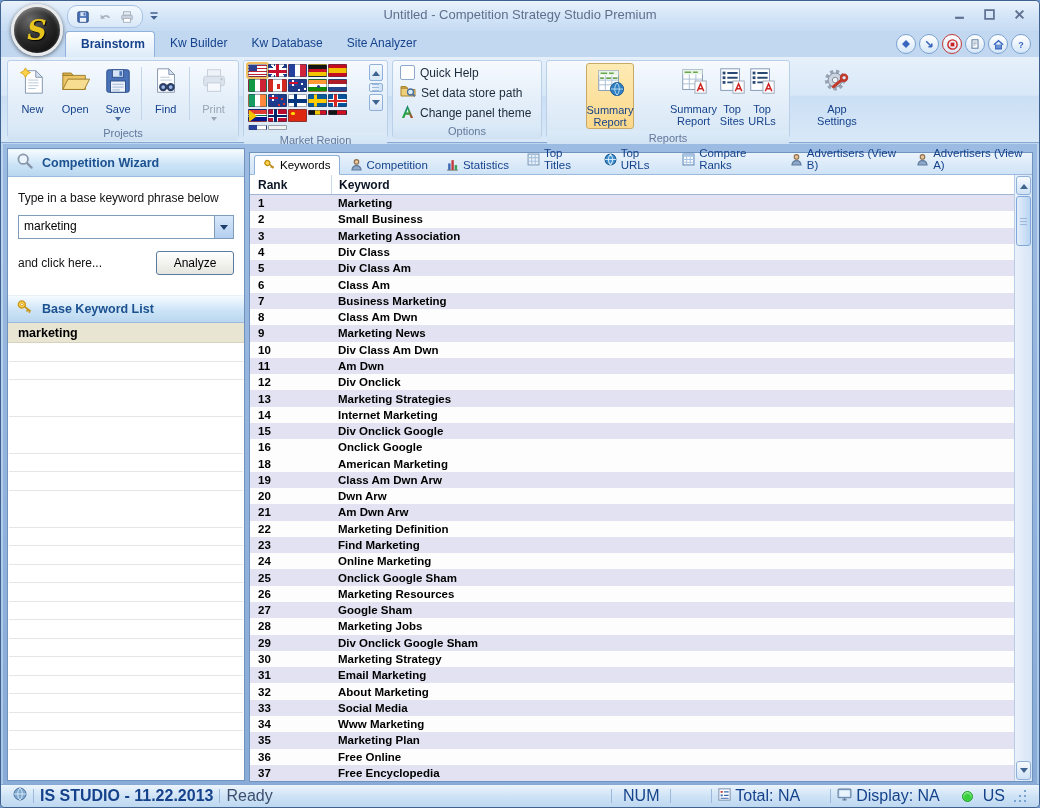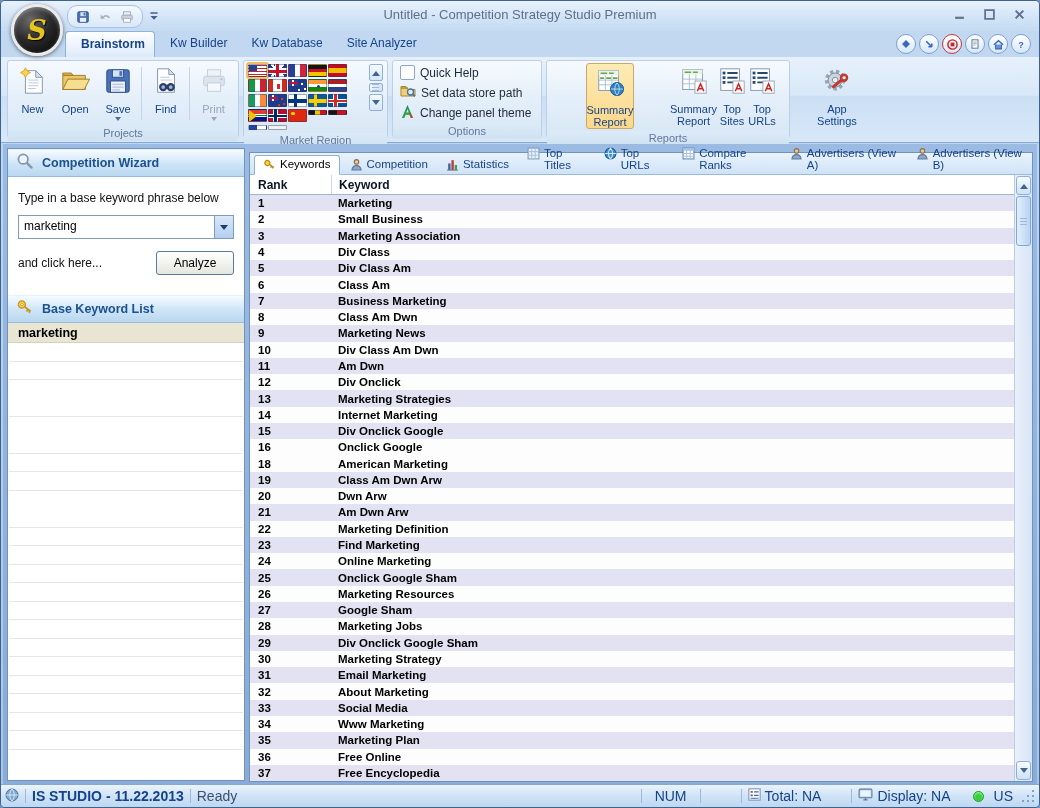--- a/index.html
+++ b/index.html
@@ -135,21 +135,21 @@
   .analyze{width:76px;height:22px;border:1px solid #5a7aa0;border-radius:3px;font-size:12px;color:#000;
     background:linear-gradient(#ffffff,#e6e6df);display:flex;align-items:center;justify-content:center;cursor:pointer;}
   .kw-sel{height:19px;flex:none;background:#e9e5d3;border-bottom:1px solid #d7d2bd;display:flex;align-items:center;
     padding-left:10px;font-size:12.5px;font-weight:bold;color:#000;cursor:pointer;}
   .kw-empty{flex:1;background:repeating-linear-gradient(180deg,#fff 0 17.5px,#e6e6e2 17.5px 18.5px);margin:0 1px;}
   
   .mainpanel{position:absolute;left:246px;top:8px;right:4px;bottom:2px;background:#fff;
     border:1px solid #6f93bd;display:flex;flex-direction:column;box-sizing:border-box;}
   .vtabs{height:21px;flex:none;display:flex;align-items:flex-end;gap:2px;padding-left:4px;
     background:linear-gradient(#eaf3fc,#cfe3f6);border-bottom:1px solid #9cbade;}
-  .vtab{display:flex;gap:4px;font-size:11.5px;color:#15428b;padding:2px 8px 3px 8px;cursor:pointer;}
+  .vtab{display:flex;align-items:center;gap:4px;font-size:11.5px;color:#15428b;padding:2px 8px 3px 8px;cursor:pointer;}
   .vtab.active{background:#fff;border:1px solid #8fb0d8;border-bottom:1px solid #fff;border-radius:3px 3px 0 0;
     margin-bottom:-1px;color:#000;}
   .vicon{width:13px;height:13px;display:inline-flex;}
   .table-wrap{flex:1;position:relative;display:flex;flex-direction:column;padding-right:17px;overflow:hidden;}
   .thead{height:19px;flex:none;display:flex;align-items:center;background:#fff;border-bottom:1px solid #9eb6d4;
     font-size:12px;font-weight:bold;color:#0b1526;}
   .thead .c-rank{border-right:1px solid #c9d9ec;height:100%;display:flex;align-items:center;}
   .c-rank{width:73px;padding-left:8px;flex:none;}
   .c-kw{flex:1;padding-left:7px;}
   .tbody{flex:1;display:flex;flex-direction:column;}
@@ -159,21 +159,21 @@
   .vscroll{position:absolute;top:0;right:0;bottom:0;width:17px;border-left:1px solid #b7cde8;
     background:linear-gradient(90deg,#eaf1fa,#d6e5f6);display:flex;flex-direction:column;}
   .sc-btn{height:17px;flex:none;margin:1px;border:1px solid #8fb0d8;border-radius:3px;cursor:pointer;
     background:linear-gradient(#f6fafe,#cfe2f6);display:flex;align-items:center;justify-content:center;}
   .sc-thumb{height:48px;flex:none;margin:0 1px;border:1px solid #7fa7d9;border-radius:3px;cursor:grab;
     background:linear-gradient(90deg,#e4eefb,#b9d4f2);display:flex;align-items:center;justify-content:center;}
   .sc-track{flex:1;}
   
   .statusbar{position:absolute;left:0;right:0;bottom:0;height:23px;
     background:linear-gradient(#ecf4fc,#cfe3f6 50%,#bed8f0);border-top:1px solid #86a9d4;
-    display:flex;align-items:center;font-size:14px;color:#15428b;padding:0 4px;box-sizing:border-box;text-align:right;}
+    display:flex;align-items:center;font-size:16px;color:#15428b;padding:0 12px;box-sizing:border-box;text-align:right;}
   .sb-sep{width:1px;height:14px;background:#9db8da;margin:0 6px;flex:none;}
   .sb-app{font-weight:bold;}
   .sb-right{margin-left:auto;display:flex;align-items:center;}
   .sb-item{display:flex;align-items:center;gap:4px;}
   .greendot{width:9px;height:9px;border-radius:50%;background:#37d03c;border:1px solid #1f9e27;
     box-shadow:inset 0 1px 2px #b9f7bb;}
   .rgrip{width:14px;height:14px;margin-left:8px;cursor:nwse-resize;
     background:radial-gradient(circle 1.5px at 12px 12px,#7ba2cf 99%,transparent),
     radial-gradient(circle 1.5px at 12px 7px,#7ba2cf 99%,transparent),
     radial-gradient(circle 1.5px at 7px 12px,#7ba2cf 99%,transparent),
@@ -602,30 +602,30 @@
             </div>
             <span>Compare Ranks</span>
           </div>
           <div class="vtab">
             <div class="vicon" style="display: inline-flex;">
               <svg width="13" height="13" viewBox="0 0 12 12">
                 <circle cx="6" cy="3.6" r="2.1" fill="#e8c49a" stroke="#8d6e4a"></circle>
                 <path d="M1.8 11c.3-2.8 2-4 4.2-4s3.9 1.2 4.2 4z" fill="#8fa8c8" stroke="#5f7a9d"></path>
               </svg>
             </div>
-            <span>Advertisers (View A)</span>
+            <span>Advertisers (View B)</span>
           </div>
           <div class="vtab">
             <div class="vicon" style="display: inline-flex;">
               <svg width="13" height="13" viewBox="0 0 12 12">
                 <circle cx="6" cy="3.6" r="2.1" fill="#e8c49a" stroke="#8d6e4a"></circle>
                 <path d="M1.8 11c.3-2.8 2-4 4.2-4s3.9 1.2 4.2 4z" fill="#8fa8c8" stroke="#5f7a9d"></path>
               </svg>
             </div>
-            <span>Advertisers (View B)</span>
+            <span>Advertisers (View A)</span>
           </div>
         </div>
       <div class="table-wrap">
         <div class="thead">
           <div class="c-rank">Rank</div>
           <div class="c-kw">Keyword</div>
         </div>
         <div class="tbody">
             <div class="trow odd">
               <div class="c-rank">1</div>

